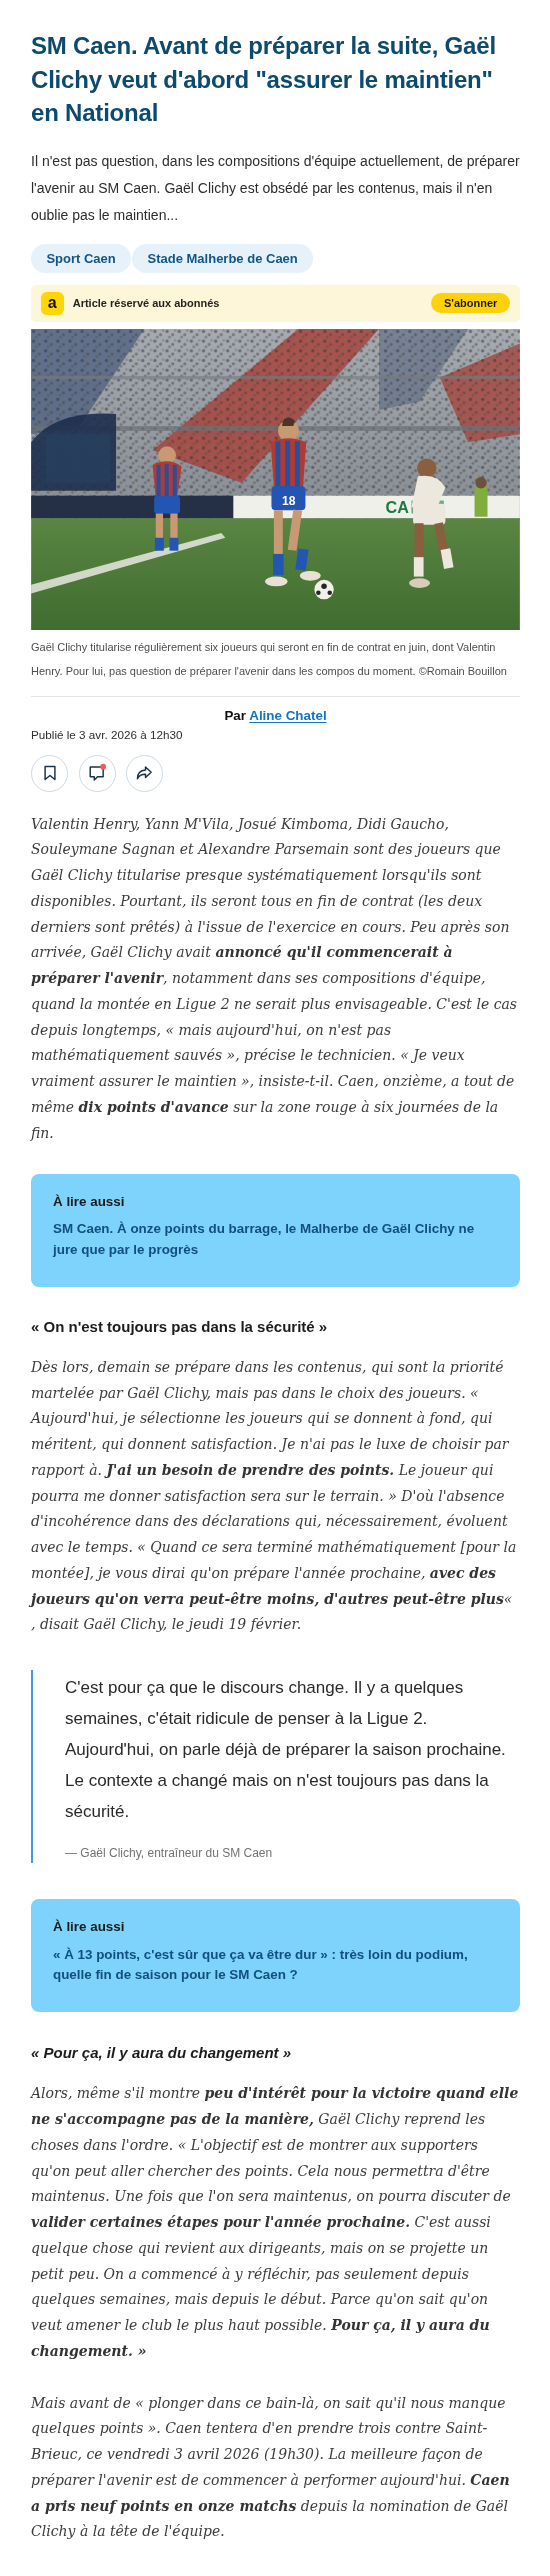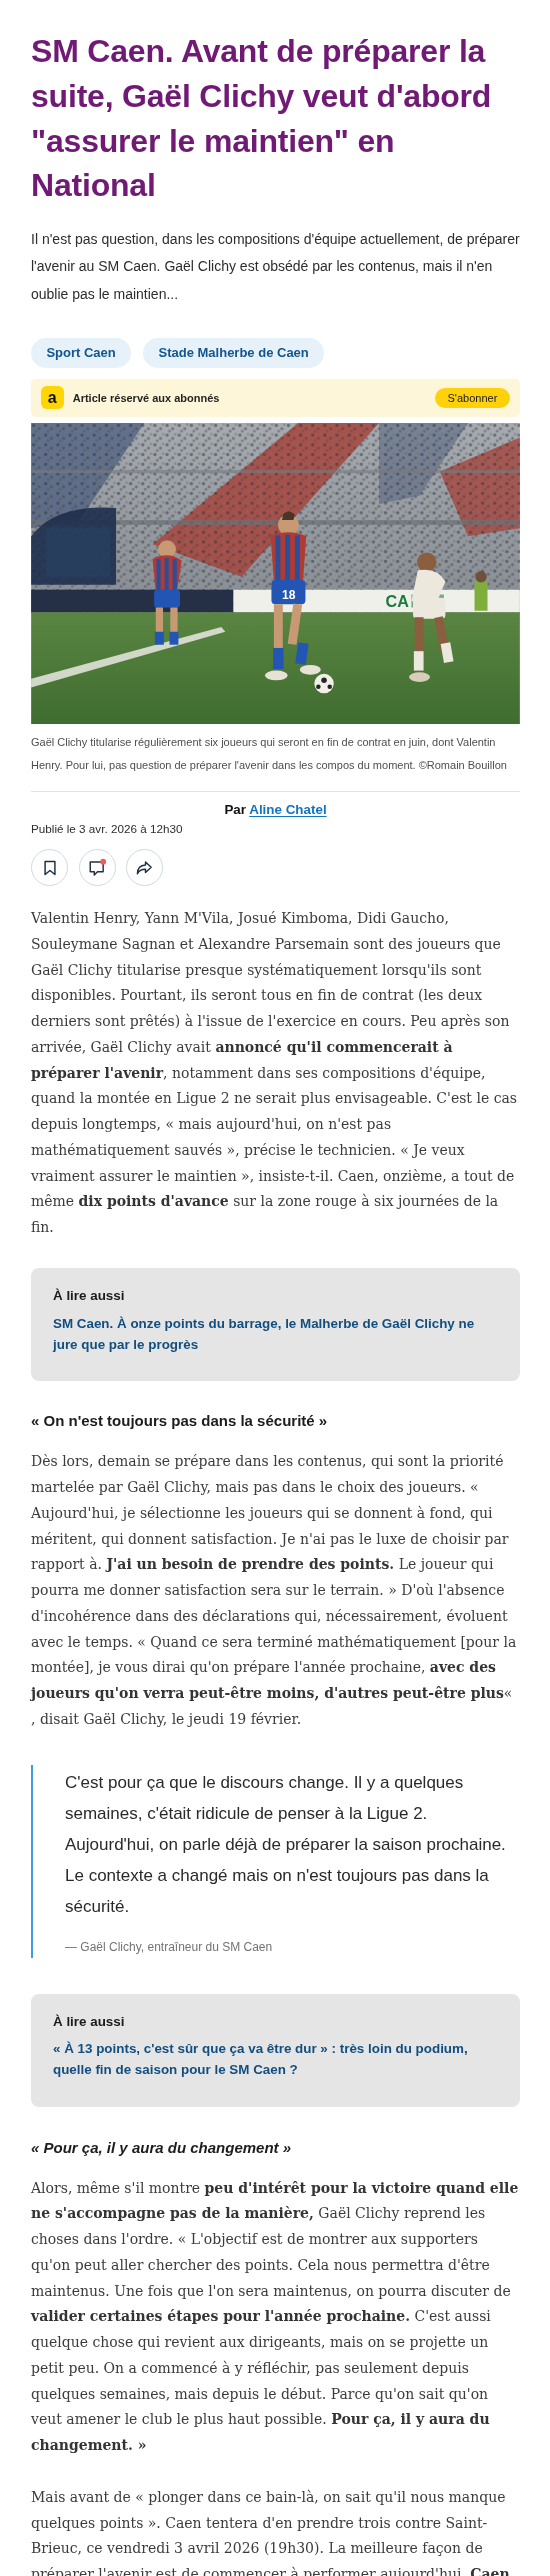--- a/index.html
+++ b/index.html
@@ -1,48 +1,48 @@
 <!DOCTYPE html>
 <html lang="fr" style="font-size:13px"><head>
 <meta charset="utf-8">
 <style>
   html,body{margin:0;padding:0;background:#ffffff;}
   body{width:551px;font-family:"Liberation Sans",sans-serif;color:#1f1f1f;-webkit-font-smoothing:antialiased;}
   .container{padding:29px 31px 14.6px;}
 
-  .title{font-size:32px;line-height:1.4;font-weight:700;color:#701a75;margin:0 0 18px;letter-spacing:-0.2px;}
-  .lede{font-size:14px;line-height:1.95;color:#2d2d2d;margin:0 0 30px;font-weight:400;}
-
-  .tags{display:flex;gap:12px;margin:0 0 11.3px;}
+  .title{font-size:24px;line-height:1.4;font-weight:700;color:#0c4a6e;margin:0 0 18px;letter-spacing:-0.2px;}
+  .lede{font-size:14px;line-height:1.95;color:#2d2d2d;margin:0 0 14px;font-weight:400;}
+
+  .tags{display:flex;gap:1px;margin:0 0 11.3px;}
   .tag{background:#e7f1fa;color:#11568c;font-weight:700;font-size:13px;padding:7.3px 15.4px;border-radius:809px;cursor:pointer;white-space:nowrap;}
 
   .premium{background:#fdf6d8;border-radius:4.9px;display:flex;align-items:center;padding:7.3px 9.7px;gap:9px;}
   .premium-logo{width:23px;height:23px;background:#ffd503;border-radius:5.7px;color:#111;font-weight:700;font-size:16px;display:flex;align-items:center;justify-content:center;line-height:1;}
   .premium-label{font-size:11px;font-weight:700;color:#242424;flex:1;}
-  .subscribe-btn{background:#ffd10a;border:none;border-radius:809px;padding:4px 13px;font-weight:400;font-size:11px;color:#1c1c1c;font-family:"Liberation Sans",sans-serif;cursor:pointer;}
+  .subscribe-btn{background:#ffd10a;border:none;border-radius:809px;padding:4px 13px;font-weight:700;font-size:11px;color:#1c1c1c;font-family:"Liberation Sans",sans-serif;cursor:pointer;}
 
   .hero{margin-top:6.5px;}
   .hero svg{display:block;width:489px;height:301px;}
 
   .caption{font-size:11px;line-height:2.15;color:#4e4e4e;margin-top:6.5px;}
 
   .divider{border:none;border-top:0.8px solid #e4e4e4;margin:13px 0 10.5px;}
 
   .byline-line{font-size:13.4px;font-weight:700;color:#111;text-align:center;}
   .author-link{color:#1275c0;text-decoration:underline;text-underline-offset:2.4px;cursor:pointer;}
   .published{font-size:11.7px;color:#2e2e2e;margin-top:4.9px;font-weight:400;}
 
   .actions{display:flex;gap:10.5px;margin-top:13.8px;}
   .action-btn{width:37px;height:37px;border-radius:50%;border:0.8px solid #ccdbe6;background:#fff;display:flex;align-items:center;justify-content:center;position:relative;cursor:pointer;padding:0;}
   .action-btn svg{display:block;}
 
-  .body-p{font-family:"DejaVu Serif","Liberation Serif",serif;font-size:14px;line-height:1.84;color:#3c3c3c;margin:20px 0 0;}
+  .body-p{font-family:"DejaVu Serif","Liberation Serif",serif;font-size:14px;line-height:1.84;color:#3c3c3c;margin:20px 0 0;font-style:italic;}
   .seg-bold{font-weight:700;color:#343434;}
 
-  .readmore{background:#e5e5e5;border-radius:8px;padding:20px 22px 26px;margin-top:27.5px;}
+  .readmore{background:#7dd3fc;border-radius:8px;padding:20px 22px 26px;margin-top:27.5px;}
   .readmore-label{font-weight:700;font-size:13.4px;color:#1b1b1b;}
   .readmore-link{display:block;margin-top:10.5px;font-weight:700;font-size:13.4px;line-height:1.55;color:#124f80;text-decoration:none;cursor:pointer;}
 
   .section-h{font-size:15px;font-weight:700;margin:31px 0 0;color:#1d1d1d;}
 
   .quote{margin:32px 0 0;border-left:2.4px solid #3f9be0;padding:3.2px 0 3.2px 32px;}
   .quote-text{font-size:17px;line-height:1.82;color:#2a2a2a;font-weight:400;}
   .quote-attr{margin-top:18px;font-size:12px;color:#737373;}
 </style>
 </head>

